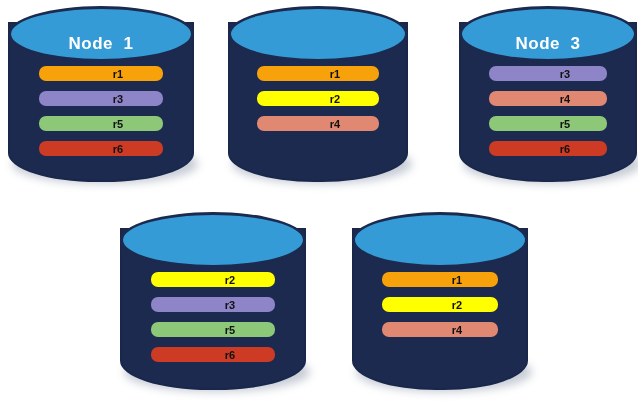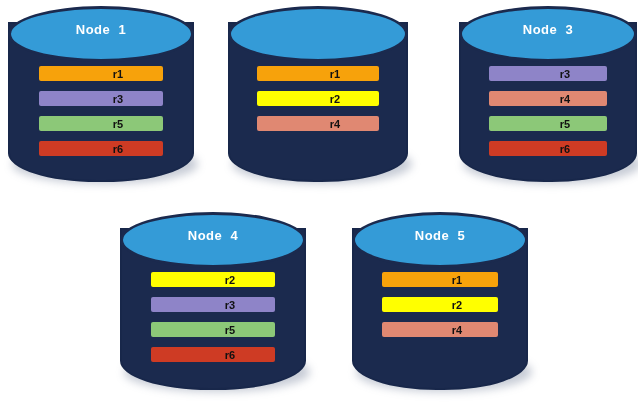--- a/index.html
+++ b/index.html
@@ -55,45 +55,45 @@
     background: #349bd7;
     border: 3px solid #1b2a4e;
     border-radius: 50%;
     box-sizing: border-box;
     z-index: 2;
   }
   .node-title {
     position: absolute;
     left: 0;
     right: 0;
-    top: 16px;
+    top: 28px;
     text-align: center;
     color: #ffffff;
     font-weight: bold;
-    font-size: 13px;
+    font-size: 17px;
     letter-spacing: 0.5px;
     z-index: 3;
     white-space: pre;
     user-select: none;
   }
 
   
   .replica-list {
     position: absolute;
     left: 0;
     right: 0;
     top: 60px;
     z-index: 3;
     display: flex;
     flex-direction: column;
     align-items: center;
   }
   .replica {
     height: 15px;
-    border-radius: 2px;
+    border-radius: 7px;
     margin-bottom: 10px;
     display: flex;
     align-items: center;
     justify-content: center;
     color: #111111;
     font-size: 11px;
     font-weight: bold;
     box-sizing: border-box;
     user-select: none;
     padding-left: 34px;
@@ -151,34 +151,32 @@
       <div class="replica" style="background-color: rgb(224, 136, 114);">r4</div>
       <div class="replica" style="background-color: rgb(140, 200, 120);">r5</div>
       <div class="replica" style="background-color: rgb(206, 59, 36);">r6</div>
     </div>
   </div>
 
   <div class="node n4">
     <div class="cyl-shadow"></div>
     <div class="cyl-body"></div>
     <div class="cyl-top"></div>
-    <div class="node-title">Node  4</div>
     <div class="replica-list">
       <div class="replica" style="background-color: rgb(255, 255, 0);">r2</div>
       <div class="replica" style="background-color: rgb(142, 132, 200);">r3</div>
       <div class="replica" style="background-color: rgb(140, 200, 120);">r5</div>
       <div class="replica" style="background-color: rgb(206, 59, 36);">r6</div>
     </div>
   </div>
 
   <div class="node n5">
     <div class="cyl-shadow"></div>
     <div class="cyl-body"></div>
     <div class="cyl-top"></div>
-    <div class="node-title">Node  5</div>
     <div class="replica-list">
       <div class="replica" style="background-color: rgb(247, 162, 11);">r1</div>
       <div class="replica" style="background-color: rgb(255, 255, 0);">r2</div>
       <div class="replica" style="background-color: rgb(224, 136, 114);">r4</div>
     </div>
   </div>
 
 </div>
 
 </body></html>

